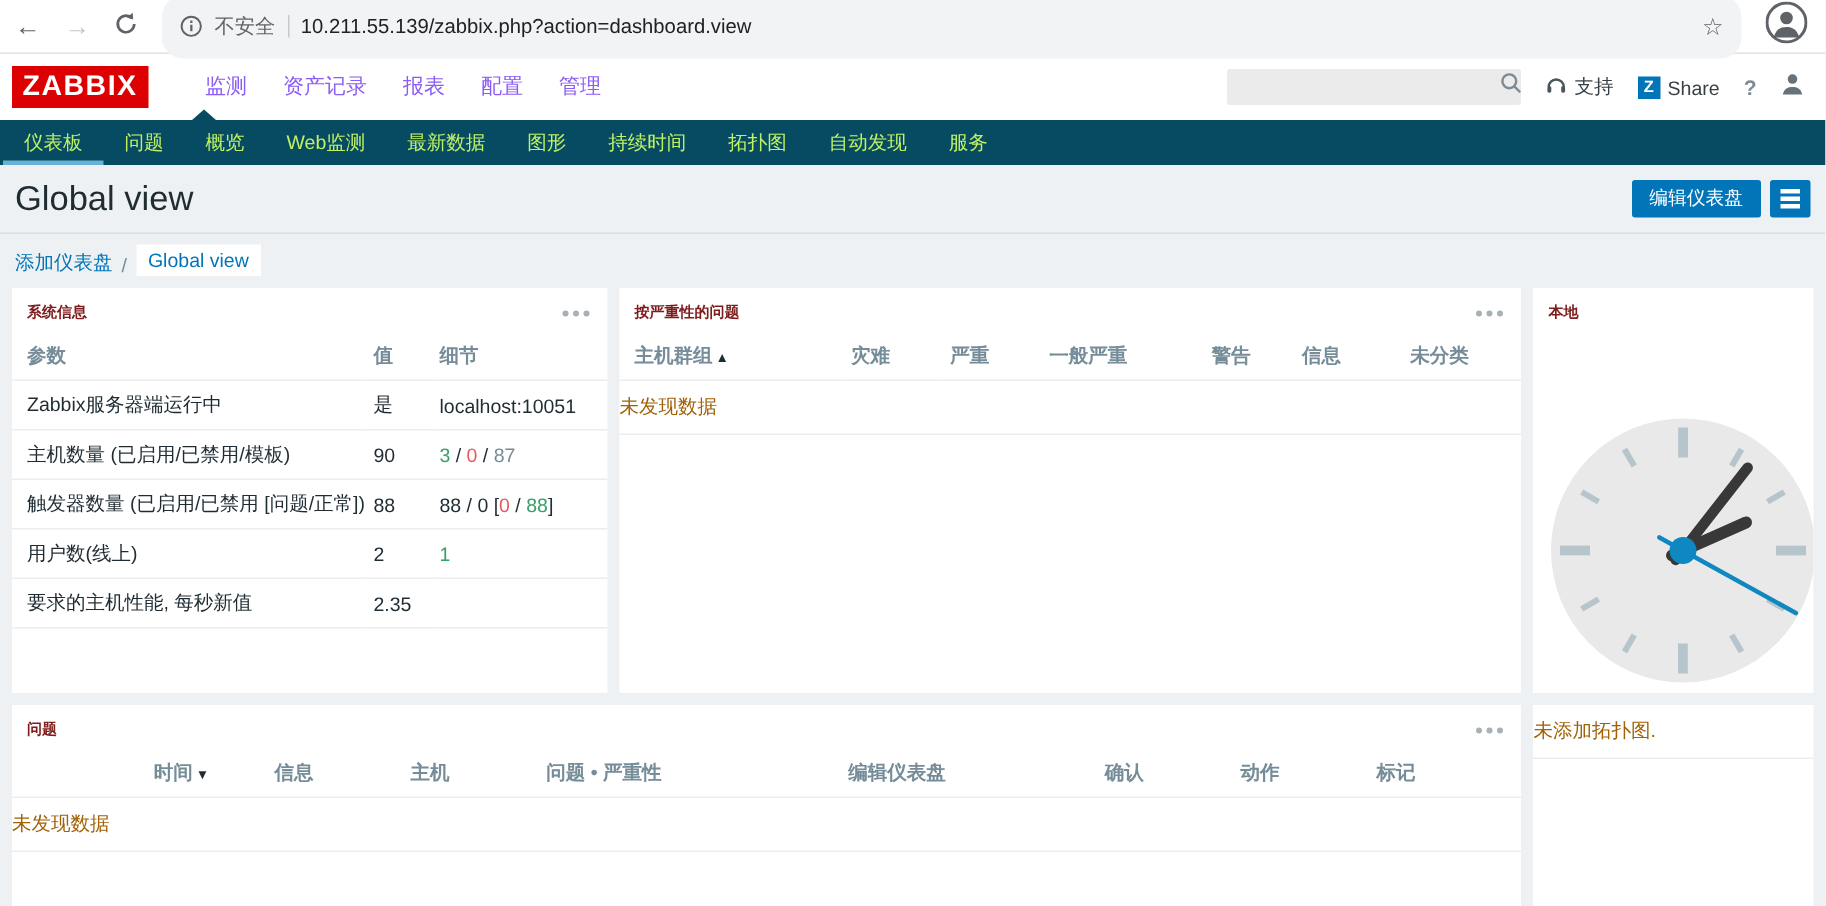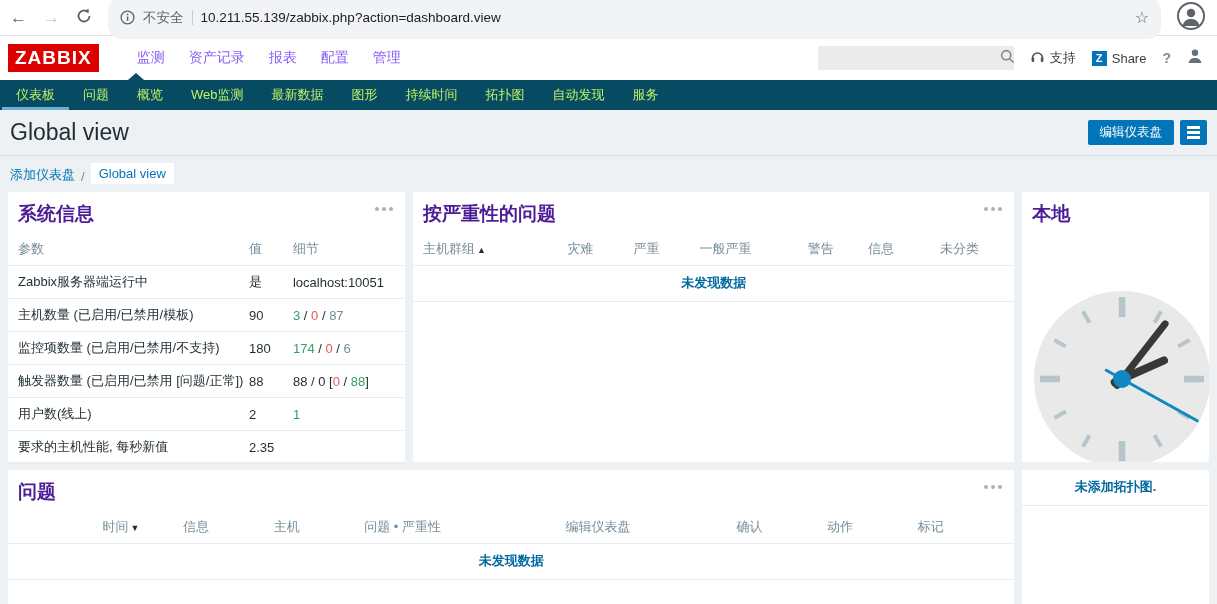--- a/index.html
+++ b/index.html
@@ -63,32 +63,32 @@
   
   .dashboard { padding:8px; }
   .dash-row { display:flex; gap:8px; margin-bottom:8px; }
   .widget { background:#fff; position:relative; }
   .w-sysinfo { width:404px; height:270px; }
   .w-severity { width:612px; height:270px; }
   .w-clock { width:190px; height:270px; overflow:hidden; }
   .w-problems { width:1024px; height:160px; }
   .w-maps { width:190px; height:160px; }
   .w-head { display:flex; align-items:center; padding:9px 10px 6px; }
-  .w-title { font-weight:bold; font-size:19px; color:#4c1d95;text-align:center; }
+  .w-title { font-weight:bold; font-size:10px; color:#7f1d1d;text-align:center; }
   .dots-btn { position:absolute; right:9px; top:12px; display:flex; gap:3px; cursor:pointer; padding:3px; }
   .dots-btn i { width:4px; height:4px; border-radius:50%; background:#a8b1b6; display:block; }
 
   table.zt { width:100%; border-collapse:collapse; font-size:13px; table-layout:fixed; }
-  .zt th { color:#768d99; font-weight:normal; text-align:left; padding:7px 4px;
+  .zt th { color:#768d99; font-weight:bold; text-align:left; padding:7px 4px;
     border-bottom:1px solid #eaedef; white-space:nowrap; overflow:hidden; }
   .zt td { padding:7px 4px; border-bottom:1px solid #eaedef; color:#1f2c33; white-space:nowrap; }
   .zt th:first-child, .zt td:first-child { padding-left:10px; }
   .sort-arrow { font-size:9px; color:#1f2c33; margin-left:2px; }
-  .nodata { text-align:center; color:#0369a1; font-size:13px; padding:8px 0 9px;
-    border-bottom:1px solid #eaedef;font-weight:bold; }
+  .nodata { text-align:left; color:#a16207; font-size:13px; padding:8px 0 9px;
+    border-bottom:1px solid #eaedef; }
   .c-green { color:#36a066; }
   .c-red { color:#e45959; }
   .c-gray { color:#768d99; }
   .c-dark { color:#1f2c33; }
 </style>
 </head>
 <body>
 
 <div class="screen">
 
@@ -228,25 +228,20 @@
           <tbody>
               <tr>
                 <td class="c-dark">Zabbix服务器端运行中</td>
                 <td class="c-green">是</td>
                 <td><span class="c-dark">localhost:10051</span></td>
               </tr>
               <tr>
                 <td class="c-dark">主机数量 (已启用/已禁用/模板)</td>
                 <td class="c-dark">90</td>
                 <td><span class="c-green">3</span><span class="c-dark"> / </span><span class="c-red">0</span><span class="c-dark"> / </span><span class="c-gray">87</span></td>
-              </tr>
-              <tr>
-                <td class="c-dark">监控项数量 (已启用/已禁用/不支持)</td>
-                <td class="c-dark">180</td>
-                <td><span class="c-green">174</span><span class="c-dark"> / </span><span class="c-red">0</span><span class="c-dark"> / </span><span class="c-gray">6</span></td>
               </tr>
               <tr>
                 <td class="c-dark">触发器数量 (已启用/已禁用 [问题/正常])</td>
                 <td class="c-dark">88</td>
                 <td><span class="c-dark">88 / 0 [</span><span class="c-red">0</span><span class="c-dark"> / </span><span class="c-green">88</span><span class="c-dark">]</span></td>
               </tr>
               <tr>
                 <td class="c-dark">用户数(线上)</td>
                 <td class="c-dark">2</td>
                 <td><span class="c-green">1</span></td>

